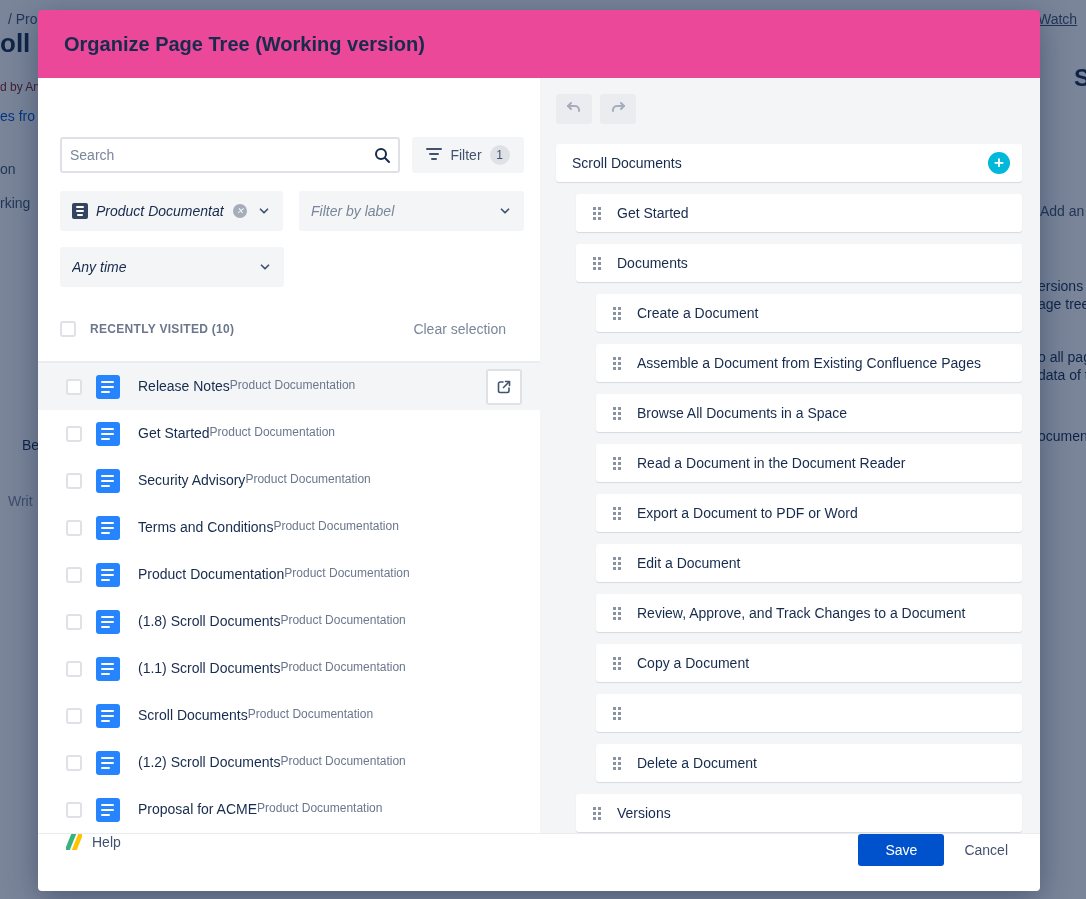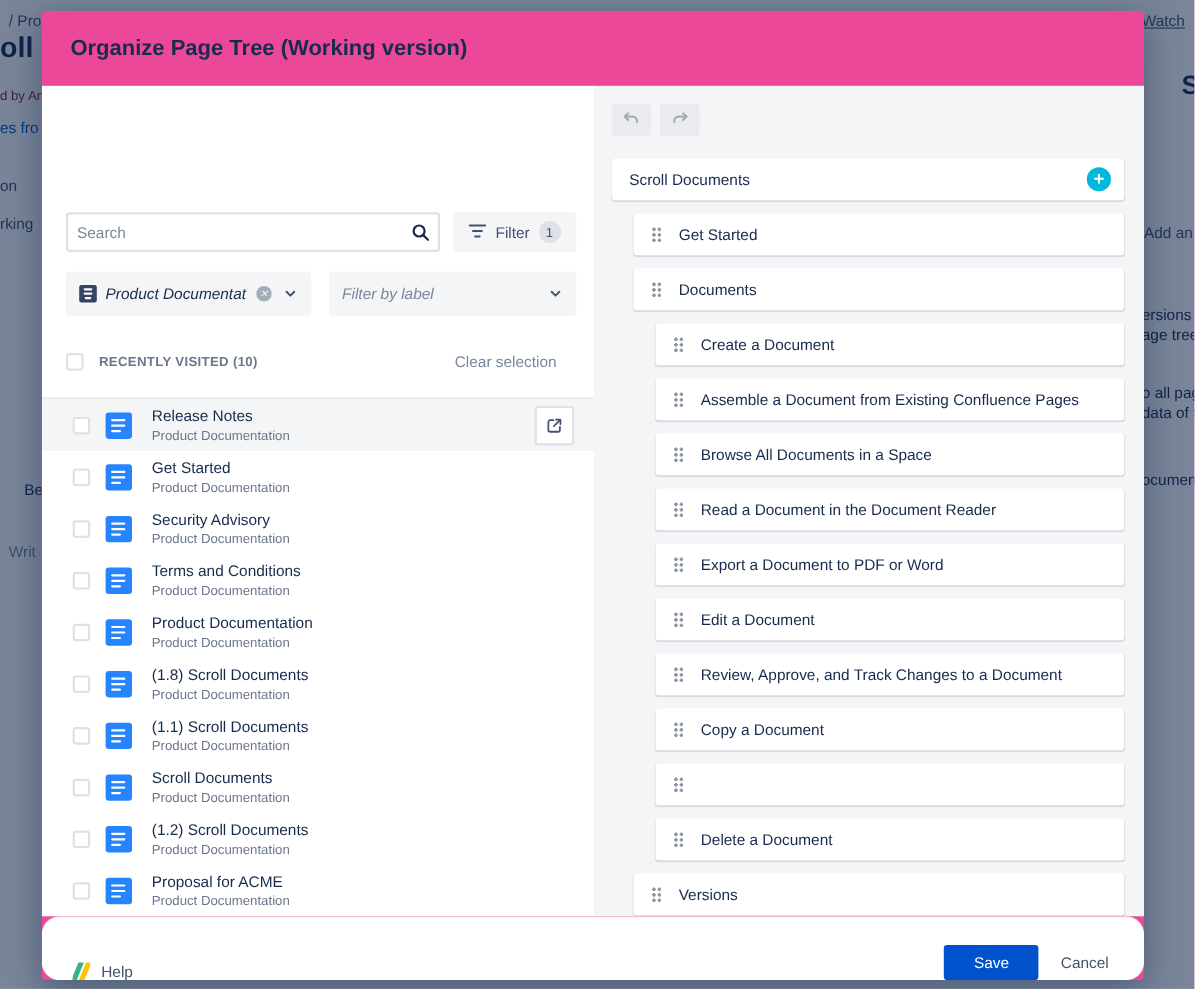--- a/index.html
+++ b/index.html
@@ -77,21 +77,21 @@
   .recent-list { margin-top:24px; border-top:2px solid #EBECF0; }
   .row { height:47px; display:flex; align-items:center; padding:0 18px 0 28px; }
   .row.hl { background:#F4F5F7; }
   .row .checkbox { margin-right:14px; }
   .doc-ic { width:24px; height:24px; flex:none; border-radius:3px; background:#2684FF; margin-right:18px;
             display:flex; flex-direction:column; justify-content:center; gap:3px; padding-left:5px; }
   .doc-ic i { display:block; height:2px; background:#fff; border-radius:1px; }
   .doc-ic i:nth-child(1){ width:13px; }
   .doc-ic i:nth-child(2){ width:13px; }
   .doc-ic i:nth-child(3){ width:9px;  }
-  .txt { display:flex; flex-direction:column; line-height:1.35; min-width:0; }
+  .txt { display:flex; flex-direction:row; line-height:1.35; min-width:0; }
   .txt .t { font-size:14px; color:#172B4D; white-space:nowrap; }
   .txt .s { font-size:12px; color:#6B778C; white-space:nowrap; }
   .ext { margin-left:auto; width:36px; height:36px; flex:none; background:#fff; border:2px solid #DFE1E6;
          border-radius:3px; display:flex; align-items:center; justify-content:center; cursor:pointer; }
 
   
   .right-panel { flex:1; background:#F4F5F7; padding:16px 18px 0 16px; overflow:hidden; }
   .undo-row { display:flex; gap:8px; }
   .u-btn { width:36px; height:30px; background:#EBECF0; border:none; border-radius:3px;
            display:flex; align-items:center; justify-content:center; cursor:default; }
@@ -103,22 +103,22 @@
           justify-content:center; padding:0 0 2px; cursor:pointer; }
   .tree-list { display:flex; flex-direction:column; gap:12px; margin-top:12px; }
   .tree-row { height:38px; display:flex; align-items:center; gap:16px; padding:0 16px; font-size:14px; color:#172B4D; }
   .tree-row.lvl1 { margin-left:20px; }
   .tree-row.lvl2 { margin-left:40px; }
   .grip { width:9px; height:14px; flex:none; cursor:grab;
           background-image:radial-gradient(circle, #8993A4 1.5px, transparent 1.6px);
           background-size:5px 5px; }
 
   
-  .modal-footer { flex:none; height:58px; display:flex; align-items:flex-end; padding:0 28px;
-                  background:#fff; border-top:1px solid #EBECF0;border-radius:16px; }
+  .modal-footer { flex:none; height:58px; display:flex; align-items:flex-start; padding:0 28px;
+                  background:#fff; border-top:1px solid #EBECF0; }
   .help { display:flex; align-items:center; gap:10px; font-size:14px; color:#42526E; cursor:pointer; }
   .logo { width:16px; height:16px; position:relative; overflow:hidden; flex:none; }
   .logo i { position:absolute; width:5px; height:20px; top:-2px; transform:skewX(-22deg); }
   .logo i:nth-child(1){ left:2px;  background:#36B37E; }
   .logo i:nth-child(2){ left:9px;  background:#FFC400; }
   .actions { margin-left:auto; display:flex; align-items:center; gap:16px; }
   .save { height:32px; padding:0 27px; background:#0052CC; color:#fff; border:none; border-radius:3px;
           font-size:14px; font-weight:500; cursor:pointer; }
   .cancel { background:none; border:none; font-size:14px; color:#42526E; cursor:pointer; padding:0 4px; }
 </style>
@@ -200,20 +200,30 @@
             <button class="dd label-dd">
               <span class="dd-label ph">Filter by label</span>
               <span class="chev">
                 <svg width="14" height="14" viewBox="0 0 16 16">
                     <path d="M4 6l4 4 4-4" fill="none" stroke="#42526E" stroke-width="2" stroke-linecap="round" stroke-linejoin="round"></path>
                   </svg>
               </span>
             </button>
           </div>
 
+          <div class="dd-row dd-row2">
+            <button class="dd time-dd">
+              <span class="dd-label">Any time</span>
+              <span class="chev">
+                <svg width="14" height="14" viewBox="0 0 16 16">
+                    <path d="M4 6l4 4 4-4" fill="none" stroke="#42526E" stroke-width="2" stroke-linecap="round" stroke-linejoin="round"></path>
+                  </svg>
+              </span>
+            </button>
+          </div>
 
           <div class="list-header">
             <span class="checkbox"></span>
             <span class="lh-label">RECENTLY VISITED (10)</span>
             <button class="clear">Clear selection</button>
           </div>
         </div>
 
         <div class="recent-list">
             <div class="row hl">

